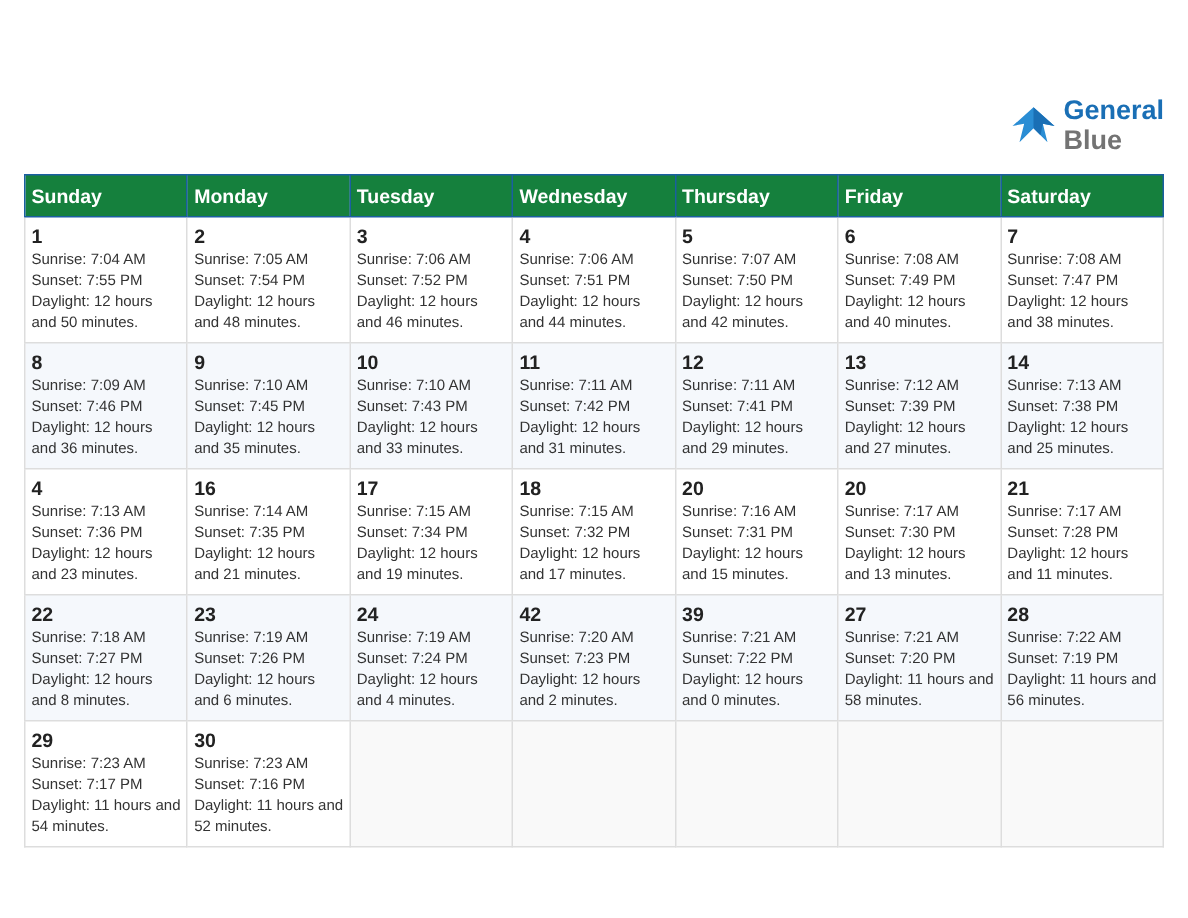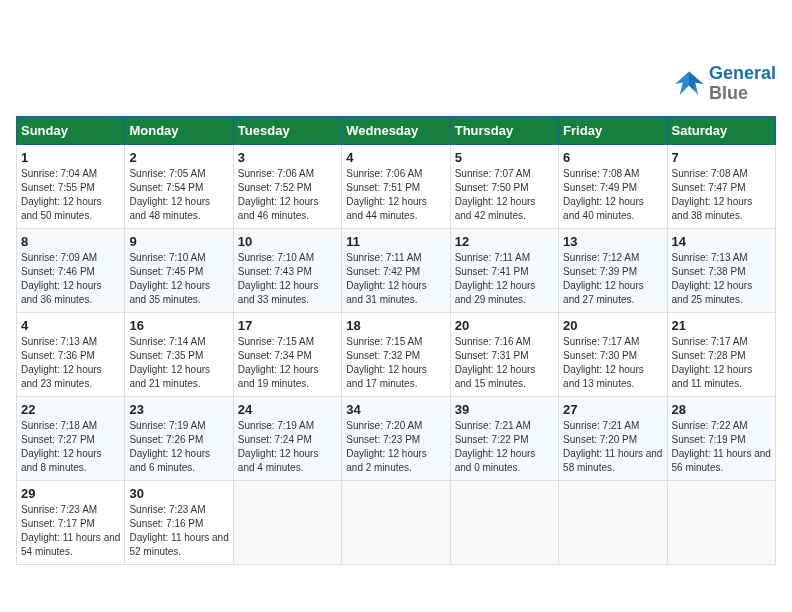--- a/index.html
+++ b/index.html
@@ -167,21 +167,21 @@
         <td><span class="day-num">21</span>
 <span class="day-info">Sunrise: 7:17 AM<br>Sunset: 7:28 PM<br>Daylight: 12 hours and 11 minutes.</span></td>
       </tr>
       <tr>
         <td><span class="day-num">22</span>
 <span class="day-info">Sunrise: 7:18 AM<br>Sunset: 7:27 PM<br>Daylight: 12 hours and 8 minutes.</span></td>
         <td><span class="day-num">23</span>
 <span class="day-info">Sunrise: 7:19 AM<br>Sunset: 7:26 PM<br>Daylight: 12 hours and 6 minutes.</span></td>
         <td><span class="day-num">24</span>
 <span class="day-info">Sunrise: 7:19 AM<br>Sunset: 7:24 PM<br>Daylight: 12 hours and 4 minutes.</span></td>
-        <td><span class="day-num">34</span>
+        <td><span class="day-num">42</span>
 <span class="day-info">Sunrise: 7:20 AM<br>Sunset: 7:23 PM<br>Daylight: 12 hours and 2 minutes.</span></td>
         <td><span class="day-num">39</span>
 <span class="day-info">Sunrise: 7:21 AM<br>Sunset: 7:22 PM<br>Daylight: 12 hours and 0 minutes.</span></td>
         <td><span class="day-num">27</span>
 <span class="day-info">Sunrise: 7:21 AM<br>Sunset: 7:20 PM<br>Daylight: 11 hours and 58 minutes.</span></td>
         <td><span class="day-num">28</span>
 <span class="day-info">Sunrise: 7:22 AM<br>Sunset: 7:19 PM<br>Daylight: 11 hours and 56 minutes.</span></td>
       </tr>
       <tr>
         <td><span class="day-num">29</span>

